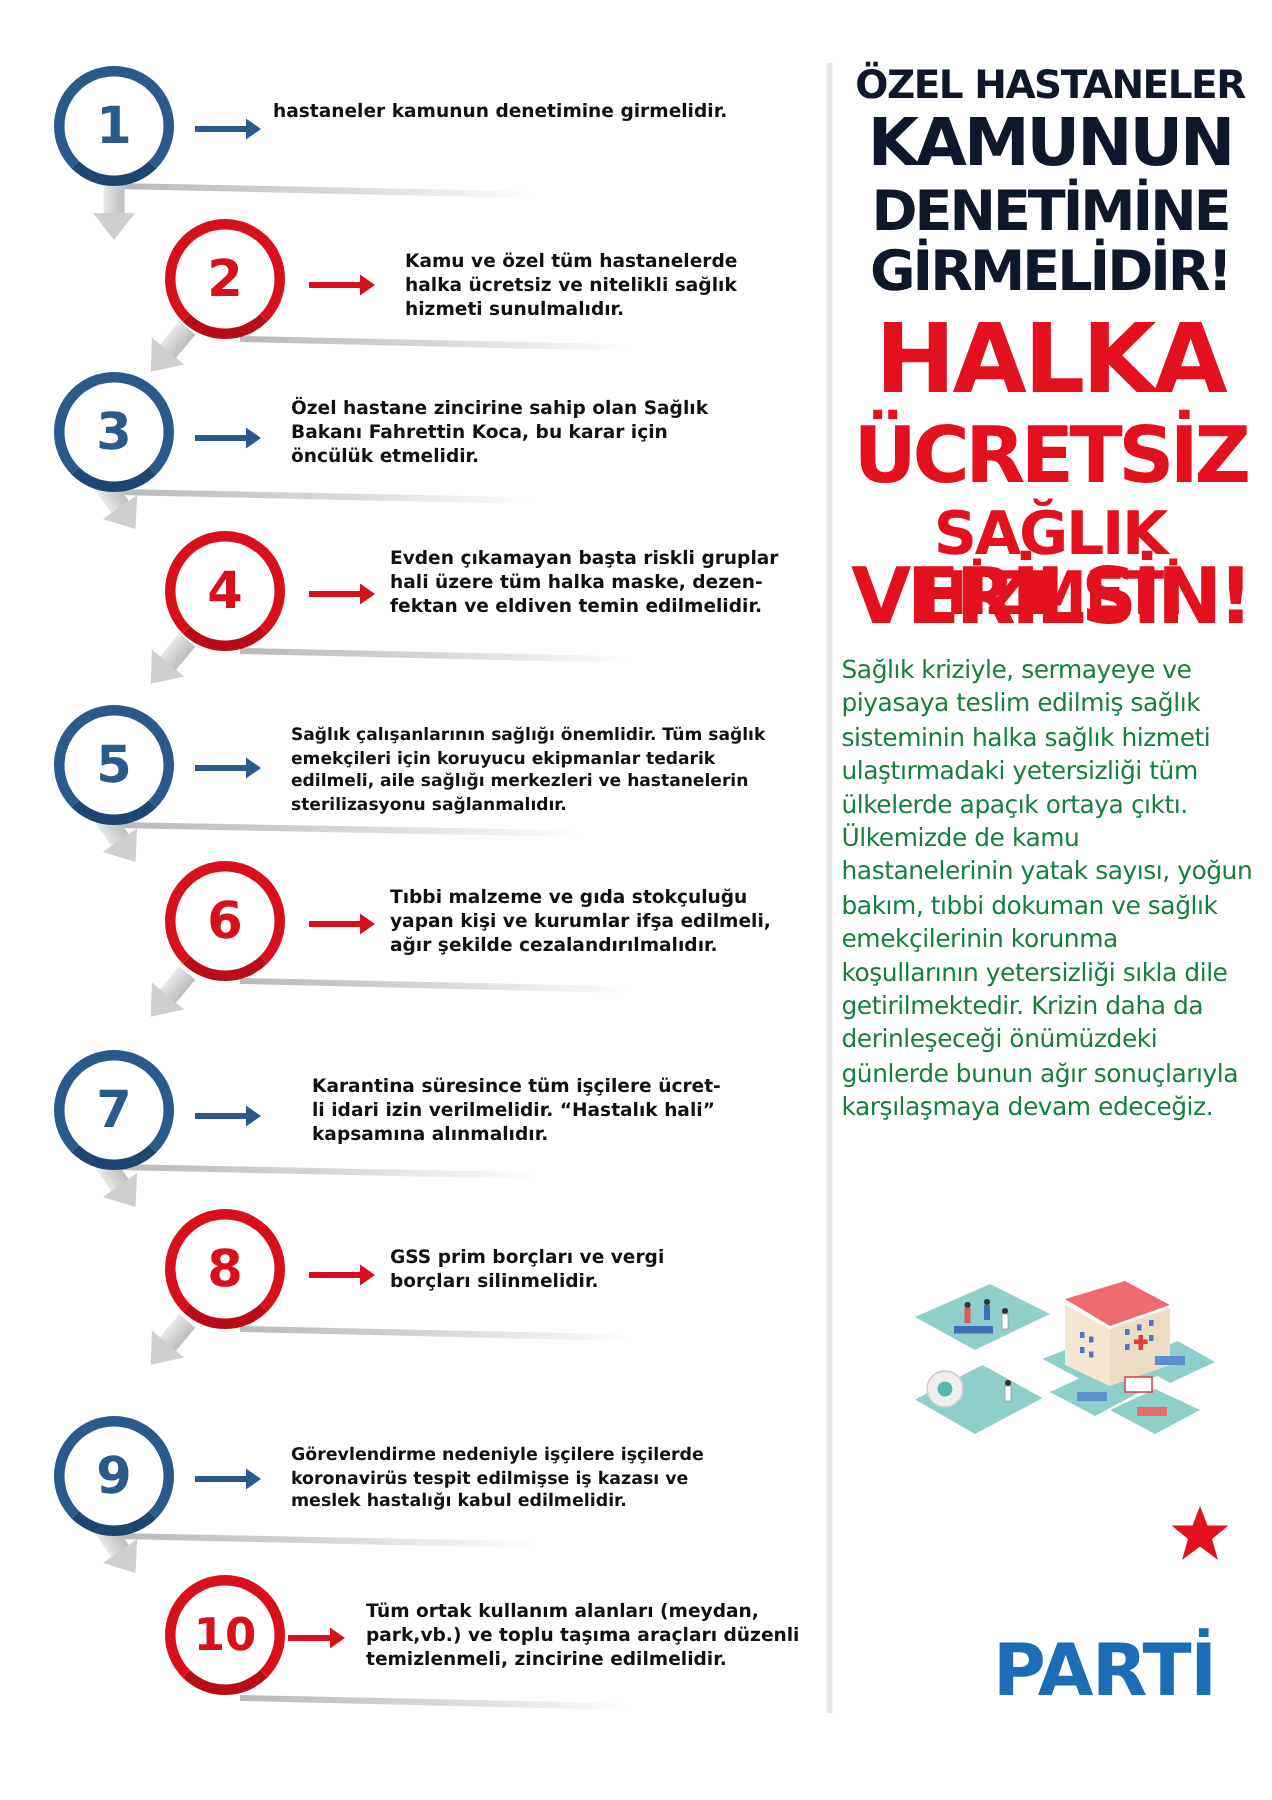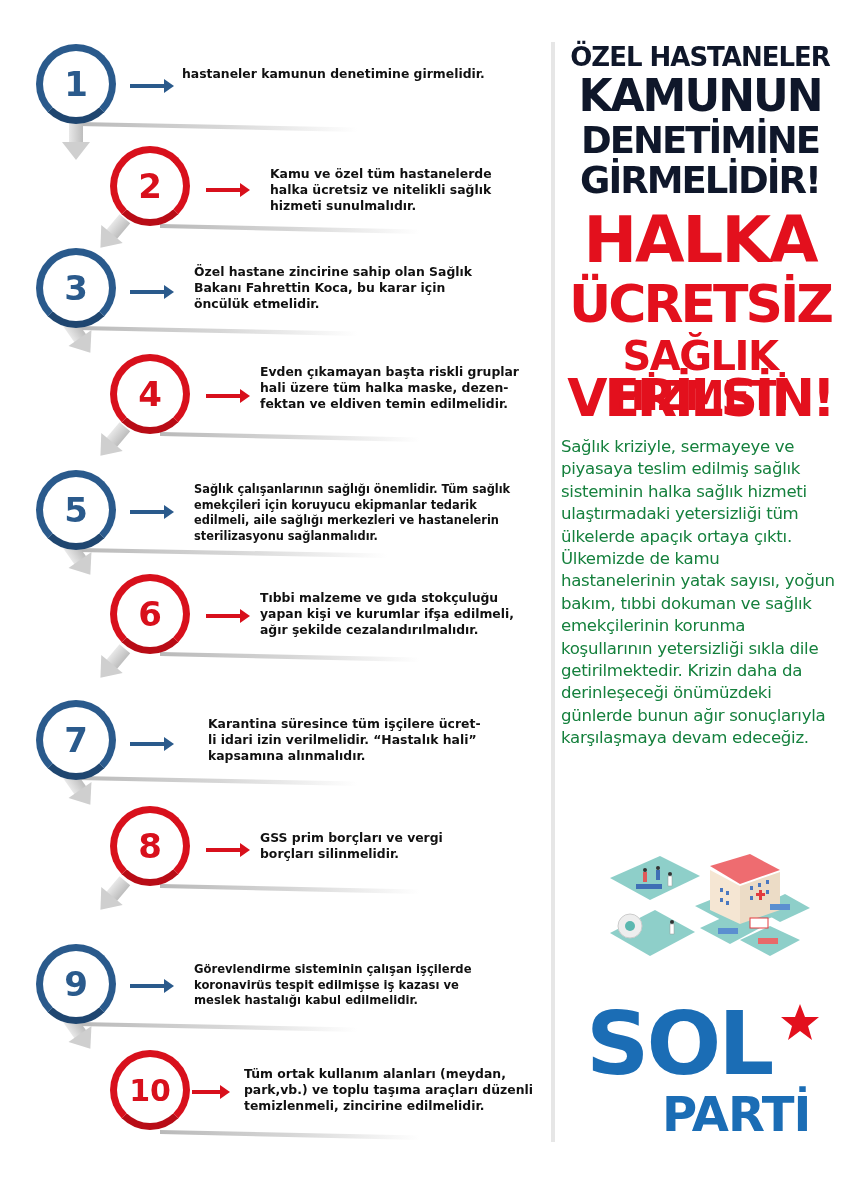--- a/index.html
+++ b/index.html
@@ -183,21 +183,21 @@
       <div>borçları silinmelidir.</div>
     </div>
   </div>
 
   <div class="step blue" style="top:942px;">
     <div class="shadow-line" style="left:78px; top:80px; width:280px;"></div>
     <div class="ring" style="left:36px; top:2px;">9</div>
     <div class="arrow" style="left:130px; top:42px;"></div>
     <div class="down-arrow diag-right" style="left:66px; top:72px;"></div>
     <div class="step-text" style="left:194px; top:20px; font-size:11.6px; line-height:15.5px;">
-      <div>Görevlendirme sisteminin çalışan işçilerde</div>
+      <div>Görevlendirme nedeniyle işçilere işçilerde</div>
       <div>koronavirüs tespit edilmişse iş kazası ve</div>
       <div>meslek hastalığı kabul edilmelidir.</div>
     </div>
   </div>
 
   <div class="step red" style="top:1048px;">
     <div class="shadow-line" style="left:160px; top:82px; width:260px;"></div>
     <div class="ring" style="left:110px; top:2px; font-size:30px;">10</div>
     <div class="arrow" style="left:192px; top:42px; width:30px;"></div>
     <div class="step-text" style="left:244px; top:18px;">
@@ -264,18 +264,17 @@
       <rect x="70" y="76" width="4" height="10" fill="#ffffff" stroke="#999" stroke-width="0.5"></rect>
 
     <rect x="118" y="80" width="20" height="6" fill="#5b8fd0"></rect>
     <rect x="158" y="90" width="20" height="6" fill="#e86a6a"></rect>
     <rect x="170" y="56" width="20" height="6" fill="#5b8fd0"></rect>
     <rect x="36" y="36" width="26" height="5" fill="#3f6fb5"></rect>
   </svg>
 </div>
 
 <div class="logo">
-  <div class="logo-sol">SOL</div>
   <svg class="logo-star" viewBox="0 0 40 40">
     <polygon points="20,2 25,15 39,15 28,24 32,38 20,29 8,38 12,24 1,15 15,15" fill="#e3101d"></polygon>
   </svg>
   <div class="logo-parti">PARTİ</div>
 </div>
 
 </body></html>

